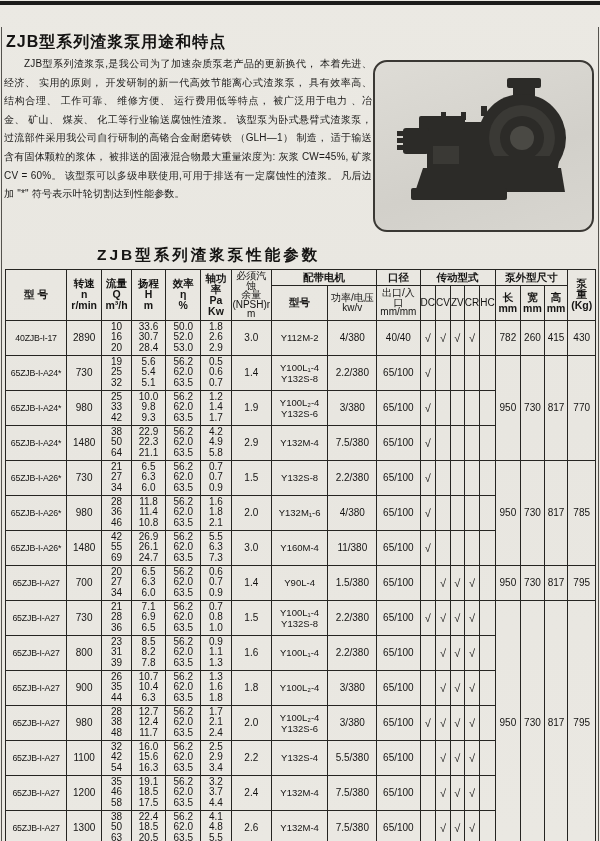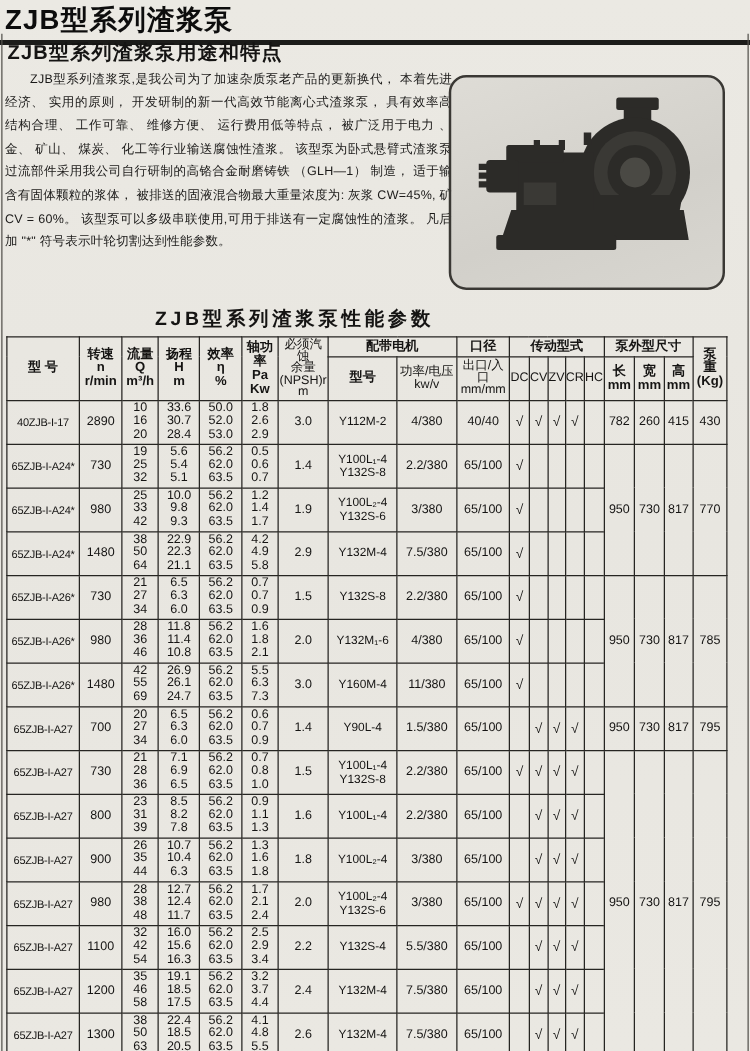--- a/index.html
+++ b/index.html
@@ -13,62 +13,61 @@
 
   .main-title {
     font-size:22px; font-weight:bold; letter-spacing:1px;
     padding:1px 0 0 4px; color:#0d0d0d;
   }
   .title-rule { height:4px; background:#1c1c1a; margin-top:1px; }
 
   .frame {
     position:absolute; left:1px; right:1px; top:27px; bottom:0;
     border-left:1px solid #55534e; border-right:1px solid #55534e;
-    padding:3px 16px 0 2px;
+    padding:3px 2px 0 2px;
   }
 
   .section-title { font-size:16px; font-weight:bold; letter-spacing:1px; padding:2px 0 2px 2px; }
 
   .intro { position:relative; min-height:188px; }
   .intro p {
     width:368px; font-size:10px; line-height:18.6px; text-align:justify;
     text-indent:2em; letter-spacing:0.2px; color:#1a1918;
   }
   .photo-box {
     position:absolute; right:2px; top:5px; width:221px; height:172px;
     border:2px solid #3a3834; border-radius:14px;
     background:linear-gradient(160deg,#dedcd6 0%,#d2d0ca 60%,#d8d6d0 100%);
     overflow:hidden;
   }
   .photo-box svg { display:block; margin:14px auto 0 auto; }
 
   .table-title {
     font-size:15.5px; font-weight:bold; letter-spacing:3px;
-    margin:2px 0 3px 120px;
+    margin:2px 0 3px 93px;
   }
 
   table { border-collapse:collapse; table-layout:fixed; margin-left:1px; }
   th,td {
     border:1px solid #262522; text-align:center; vertical-align:middle;
     font-size:10px; padding:1px 0; overflow:hidden; background:transparent;
   }
   thead th { font-weight:bold; white-space:pre-line; line-height:11px; font-size:10.5px; }
   thead th.small { font-size:10px; line-height:9.5px; font-weight:normal;text-align:center; }
   td.stack { white-space:pre-line; line-height:10.5px; font-size:10px; }
   td.model { font-size:8.8px; letter-spacing:-0.2px;margin-left:11px; }
   td.motor { font-size:9.5px; line-height:11px; white-space:pre-line;text-align:center; }
   td.check { font-size:11px; }
   td.dim { font-size:10px; }
   tbody tr { height:35px; }
 </style>
 </head>
 <body>
 
 <div class="page">
-  <div class="main-title">ZJB型系列渣浆泵</div>
   <div class="title-rule"></div>
 
   <div class="frame">
     <div class="section-title">ZJB型系列渣浆泵用途和特点</div>
 
     <div class="intro">
       <p>ZJB型系列渣浆泵,是我公司为了加速杂质泵老产品的更新换代， 本着先进、 经济、 实用的原则， 开发研制的新一代高效节能离心式渣浆泵， 具有效率高、 结构合理、 工作可靠、 维修方便、 运行费用低等特点， 被广泛用于电力 、冶金、 矿山、 煤炭、 化工等行业输送腐蚀性渣浆。 该型泵为卧式悬臂式渣浆泵， 过流部件采用我公司自行研制的高铬合金耐磨铸铁 （GLH—1） 制造， 适于输送含有固体颗粒的浆体， 被排送的固液混合物最大重量浓度为: 灰浆 CW=45%, 矿浆 CV = 60%。 该型泵可以多级串联使用,可用于排送有一定腐蚀性的渣浆。 凡后边加 "*" 符号表示叶轮切割达到性能参数。</p>
       <div class="photo-box">
         <svg width="190" height="140" viewBox="0 0 190 140">
           <g fill="#2c2b28">

